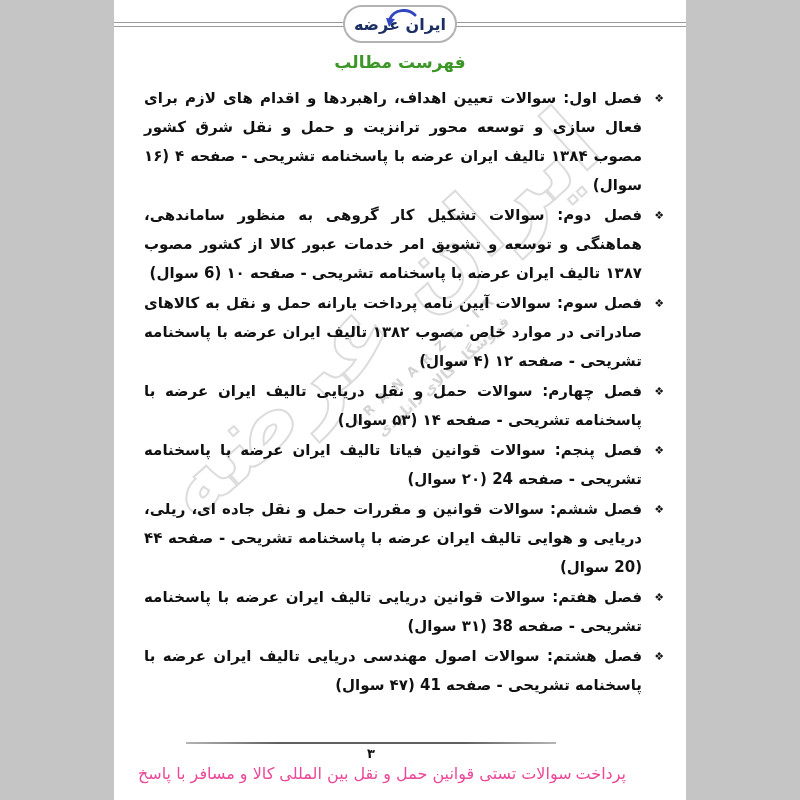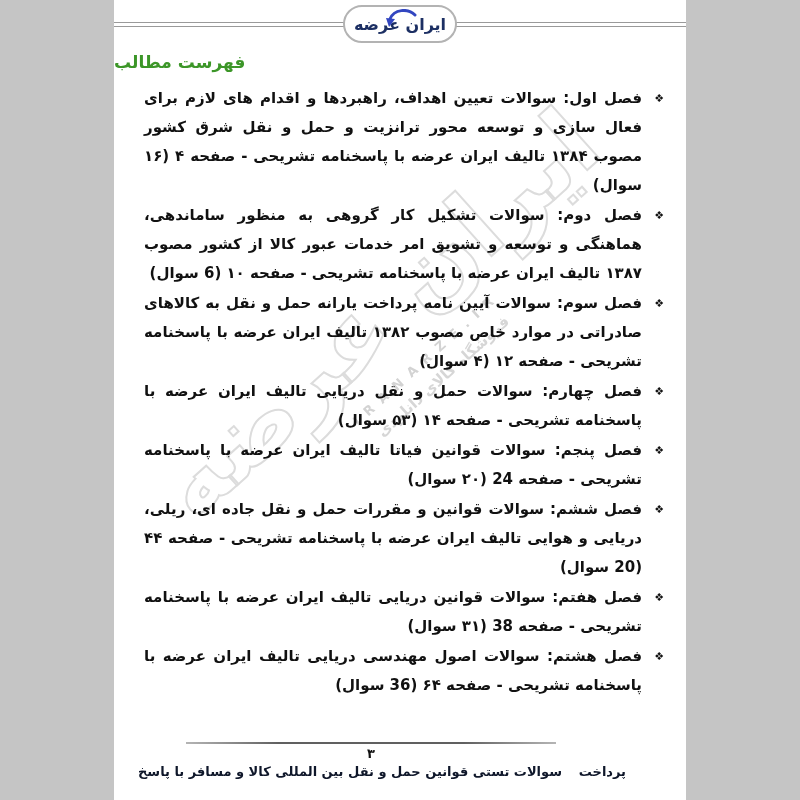--- a/index.html
+++ b/index.html
@@ -30,21 +30,21 @@
   }
   .logo-text{
     direction:rtl;
     font-size:16px;font-weight:bold;color:#1c2f63;
     letter-spacing:1px;white-space:nowrap;
   }
   .logo-arrow{position:absolute;left:39px;top:2px;}
   
   .doc-title{
     margin:2px 0 8px 0;
-    text-align:left;direction:rtl;
+    text-align:center;direction:rtl;
     font-size:17px;font-weight:bold;color:#3c9628;
   }
   
   .toc{
     list-style:none;
     direction:rtl;
     margin:12px 0 0 0;
     padding:0 22px 0 30px;
     position:relative;z-index:2;
   }
@@ -103,21 +103,21 @@
     font-size:13px;font-weight:bold;color:#111;
     margin-top:2px;line-height:15px;
   }
   .footer-row{
     direction:rtl;
     display:flex;justify-content:space-between;align-items:baseline;
     padding:0 60px 0 24px;
     margin-top:3px;
   }
   .footer-section,.footer-book{
-    font-size:13px;font-weight:bold;color:#0f172a;white-space:nowrap;
+    font-size:16px;font-weight:normal;color:#ec4899;white-space:nowrap;
   }
 </style>
 </head>
 <body>
 
 <div class="paper">
 
   <div class="watermark">
     <div class="wm-brand">ایران عرضه</div>
     <div class="wm-domain">IRANARZE.IR</div>
@@ -161,21 +161,21 @@
       <li class="toc-item">
         <span class="bullet">❖</span>
         <p class="toc-text">فصل ششم: سوالات قوانین و مقررات حمل و نقل جاده ای، ریلی، دریایی و هوایی تالیف ایران عرضه با پاسخنامه تشریحی - صفحه ۴۴ (20 سوال)</p>
       </li>
       <li class="toc-item">
         <span class="bullet">❖</span>
         <p class="toc-text">فصل هفتم: سوالات قوانین دریایی تالیف ایران عرضه با پاسخنامه تشریحی - صفحه 38 (۳۱ سوال)</p>
       </li>
       <li class="toc-item">
         <span class="bullet">❖</span>
-        <p class="toc-text">فصل هشتم: سوالات اصول مهندسی دریایی تالیف ایران عرضه با پاسخنامه تشریحی - صفحه ۶۴ (36 سوال)</p>
+        <p class="toc-text">فصل هشتم: سوالات اصول مهندسی دریایی تالیف ایران عرضه با پاسخنامه تشریحی - صفحه 41 (۴۷ سوال)</p>
       </li>
     </ul>
 
   <div class="page-footer">
     <div class="footer-rule"></div>
     <div class="page-number">۳</div>
     <div class="footer-row">
       <span class="footer-section">پرداخت</span>
       <span class="footer-book">سوالات تستی قوانین حمل و نقل بین المللی کالا و مسافر با پاسخ</span>
     </div>

